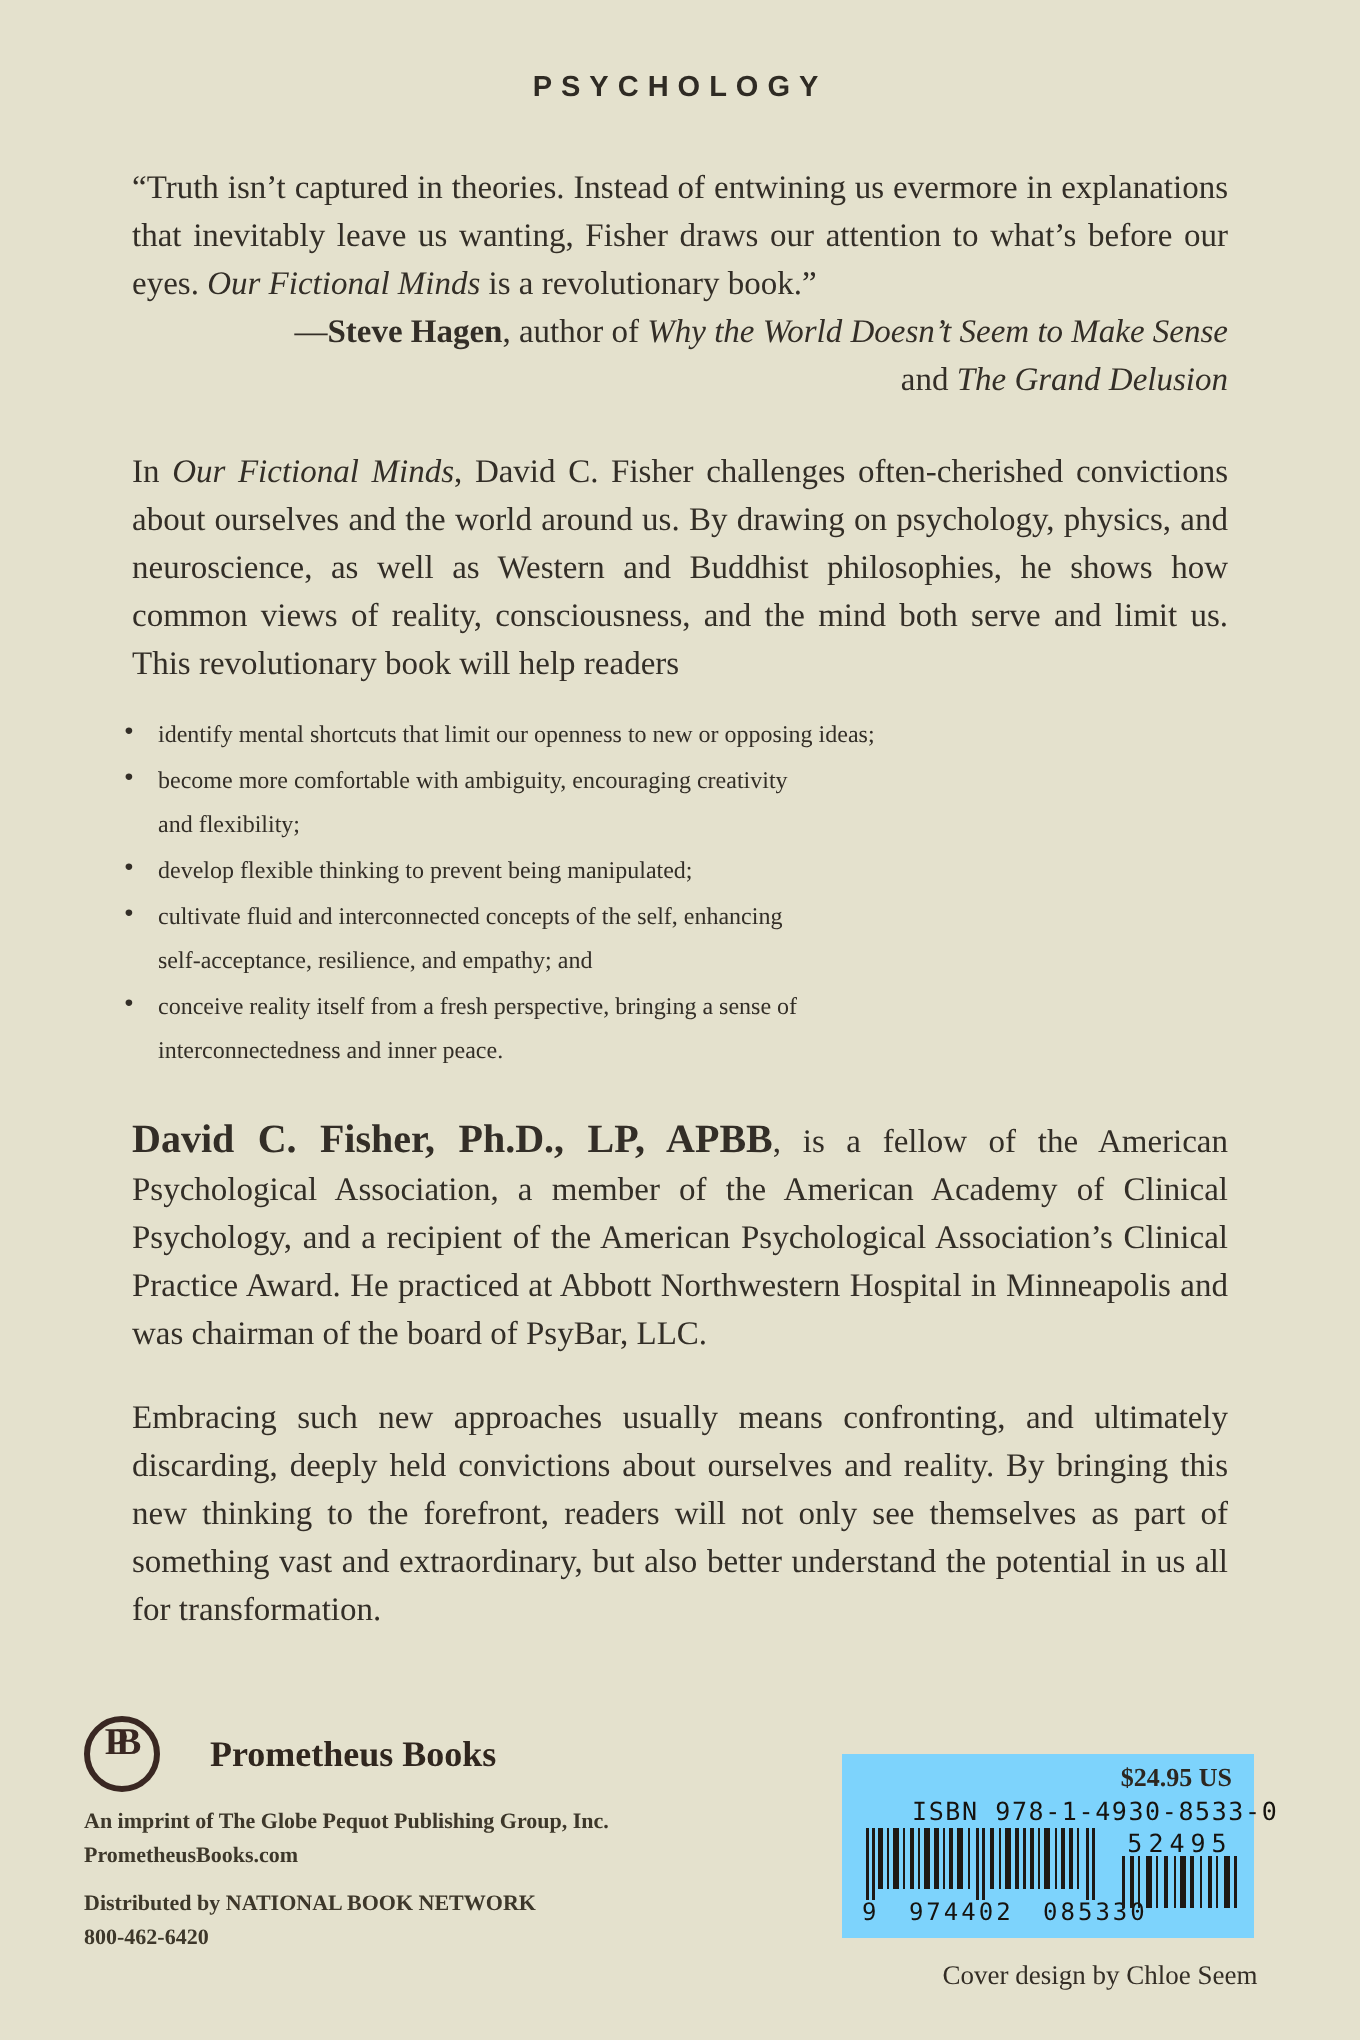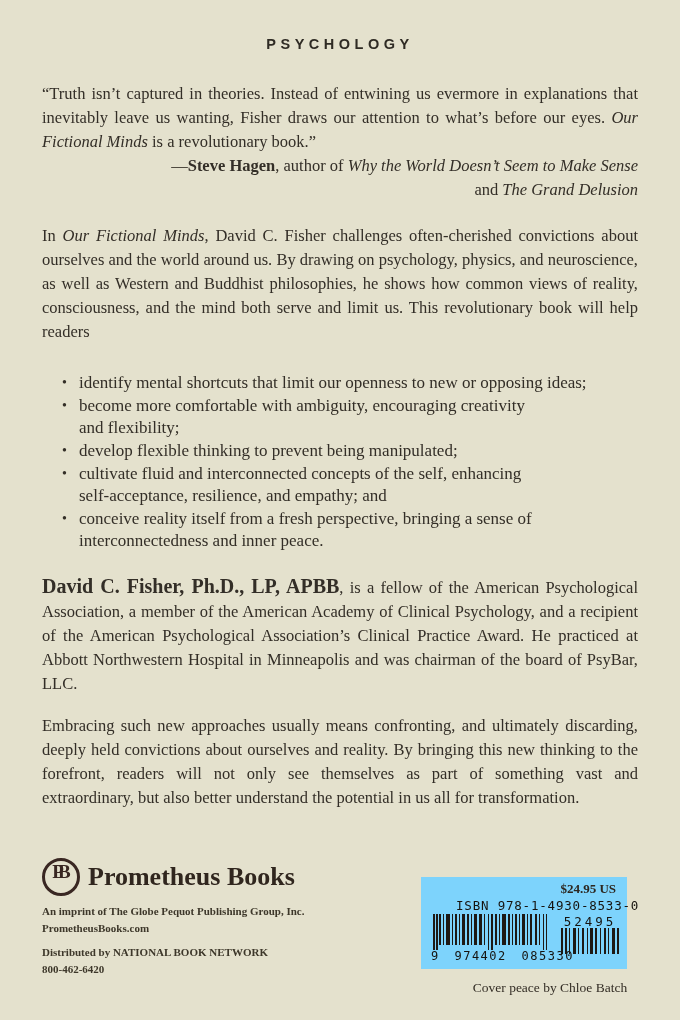--- a/index.html
+++ b/index.html
@@ -7,35 +7,35 @@
     position:relative; width:680px; height:1020px;
     background:#e4e1cd; color:#332e27; overflow:hidden;
     font-family:"Liberation Serif", serif;
   }
   .category {
     padding-top:36px; text-align:center;
     font-family:"Liberation Sans", sans-serif;
     font-size:14.5px; font-weight:600; letter-spacing:4.5px;
     color:#2f2b24;
   }
-  .text-col { margin:0 42px; }
+  .text-col { margin:0 66px; }
   .quote-block {
     margin-top:30px; font-size:16.5px; line-height:24px;
     text-align:justify;
   }
   .attribution { font-size:16.5px; line-height:24px; text-align:right; }
   .attribution .name { font-weight:700; }
   .para {
     margin-top:22px; font-size:16.5px; line-height:24px;
     text-align:justify;
   }
   em.title { font-style:italic; }
   ul.bullets {
-    margin:28px 42px 0 79px; padding:0; list-style:none;
-    font-size:17px; line-height:22px;
+    margin:12px 42px 0 79px; padding:0; list-style:none;
+    font-size:12px; line-height:22px;
   }
   ul.bullets li { position:relative; white-space:pre-wrap; margin:0 0 1px 0; }
   ul.bullets li::before {
     content:"\2022"; position:absolute; left:-17px; top:0px; font-size:14px;
   }
   .para2 { margin-top:18px; }
   .bio { margin-top:22px; font-size:16.5px; line-height:24px; text-align:justify; }
   .bio-name { font-weight:700; font-size:20px; }
   
   .publisher { position:absolute; left:42px; top:858px; color:#342a22; }
@@ -44,21 +44,21 @@
     width:38px; height:38px; box-sizing:border-box;
     border:3.5px solid #39276
     ; border:3.5px solid #392722; border-radius:50%;
     display:flex; align-items:flex-start; justify-content:center;
     color:#392722; flex:0 0 auto;
   }
   .logo-initials {
     font-weight:700; font-size:19px; letter-spacing:-6px;
     padding-right:5px; font-family:"Liberation Serif", serif;
   }
-  .pub-name { margin-left:8px; font-weight:700; font-size:26px; color:#30261e; }
+  .pub-name { margin-left:25px; font-weight:700; font-size:18px; color:#30261e; }
   .pub-small { margin-top:7px; font-size:11px; line-height:17px; font-weight:600; color:#3d372a; }
   .pub-small div { white-space:nowrap; }
   
   .barcode-panel {
     position:absolute; left:421px; top:877px; width:206px; height:92px;
     background:#7dd3fc;
   }
   .price {
     position:absolute; top:4px; right:11px;
     font-size:13px; color:#2c2720; font-weight:600;
@@ -192,15 +192,15 @@
         <rect x="34" y="0" width="2" height="26"></rect>
           <rect x="39" y="0" width="1" height="26"></rect>
         <rect x="43" y="0" width="2" height="26"></rect>
           <rect x="47" y="0" width="1" height="26"></rect>
         <rect x="51" y="0" width="3" height="26"></rect>
           <rect x="56" y="0" width="1.5" height="26"></rect>
       </g>
     </svg>
   </div>
 
-  <div class="credit">Cover peace by Chloe Batch</div>
+  <div class="credit">Cover design by Chloe Seem</div>
 
 </div>
 
 </body></html>

